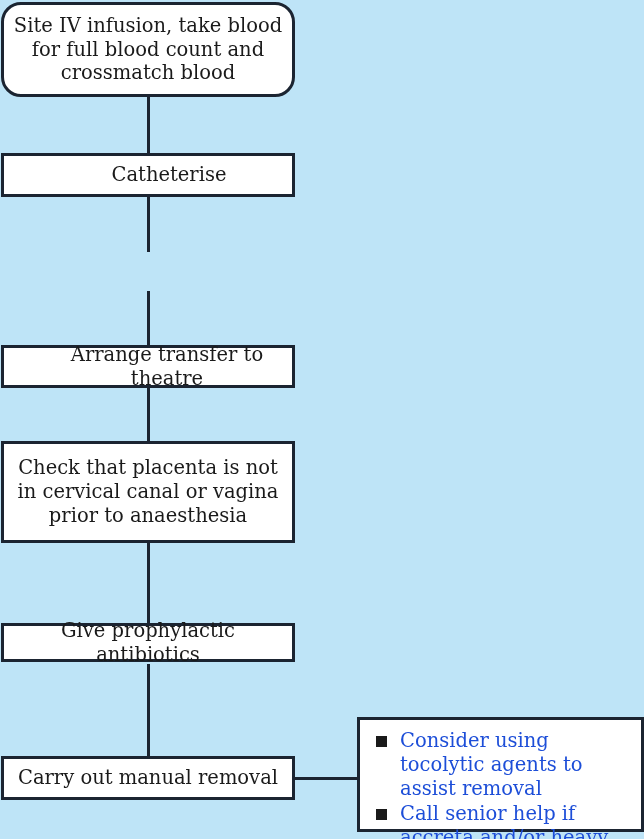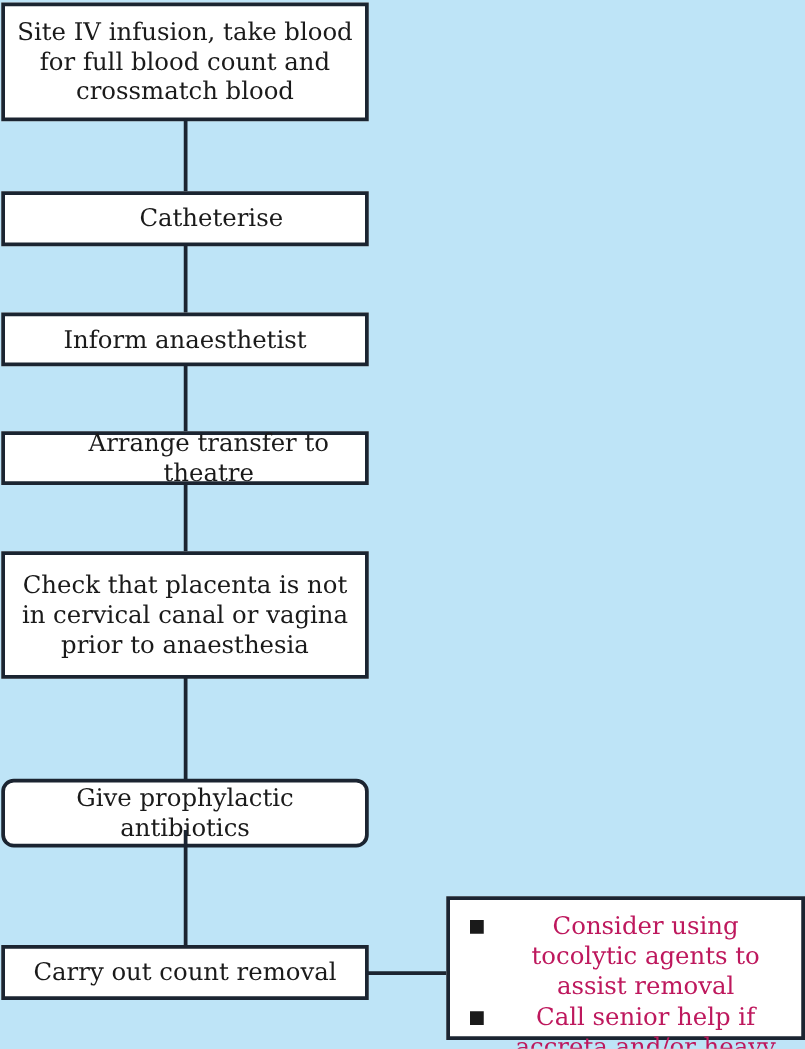--- a/index.html
+++ b/index.html
@@ -45,26 +45,26 @@
   .connector-h {
     position: absolute;
     height: 3px;
     background: #1b2431;
   }
   
   .col-left {
     left: 1px;
     width: 294px;
   }
-  #node-iv      { top: 2px;   height: 95px; }
+  #node-iv      { top: 2px;   height: 95px; border-radius: 20px; }
   #node-cath    { top: 153px; height: 44px; padding-left: 48px; }
   #node-anaes   { top: 250px; height: 43px; }
   #node-theatre { top: 345px; height: 43px; padding-left: 44px; }
   #node-check   { top: 441px; height: 102px; }
-  #node-abx     { top: 623px; height: 55px; border-radius: 10px; }
+  #node-abx     { top: 623px; height: 39px; }
   #node-manual  { top: 756px; height: 44px; }
 
   
   .vx { left: 147px; }
   #conn-1 { top: 95px;  height: 60px; }
   #conn-2 { top: 195px; height: 57px; }
   #conn-3 { top: 291px; height: 56px; }
   #conn-4 { top: 386px; height: 57px; }
   #conn-5 { top: 541px; height: 84px; }
   #conn-6 { top: 664px; height: 94px; }
@@ -80,22 +80,21 @@
   #node-notes {
     position: absolute;
     left: 357px;
     top: 717px;
     width: 287px;
     height: 115px;
     box-sizing: border-box;
     background: #ffffff;
     border: 3px solid #1b2431;
     padding: 9px 8px 6px 10px;
-    color: #be185d;
-    text-align: center;
+    color: #1d4ed8;
   }
   .bullet-list {
     list-style: none;
     margin: 0;
     padding: 0;
   }
   .bullet-item {
     position: relative;
     padding-left: 30px;
     font-size: 19.5px;
@@ -123,23 +122,20 @@
   </div>
 
   <div class="connector-v vx" id="conn-1"></div>
 
   <div class="node col-left" id="node-cath">
     <span class="txt">Catheterise</span>
   </div>
 
   <div class="connector-v vx" id="conn-2"></div>
 
-  <div class="node col-left" id="node-anaes">
-    <span class="txt">Inform anaesthetist</span>
-  </div>
 
   <div class="connector-v vx" id="conn-3"></div>
 
   <div class="node col-left" id="node-theatre">
     <span class="txt">Arrange transfer to theatre</span>
   </div>
 
   <div class="connector-v vx" id="conn-4"></div>
 
   <div class="node col-left" id="node-check">
@@ -150,21 +146,21 @@
 
   <div class="connector-v vx" id="conn-5"></div>
 
   <div class="node col-left" id="node-abx">
     <span class="txt">Give prophylactic antibiotics</span>
   </div>
 
   <div class="connector-v vx" id="conn-6"></div>
 
   <div class="node col-left" id="node-manual">
-    <span class="txt">Carry out count removal</span>
+    <span class="txt">Carry out manual removal</span>
   </div>
 
   <div class="connector-h" id="conn-notes"></div>
 
   <div id="node-notes">
     <ul class="bullet-list">
       <li class="bullet-item">
         <span class="bullet-marker"></span>
         <span>Consider using tocolytic agents to assist removal</span>
       </li>

